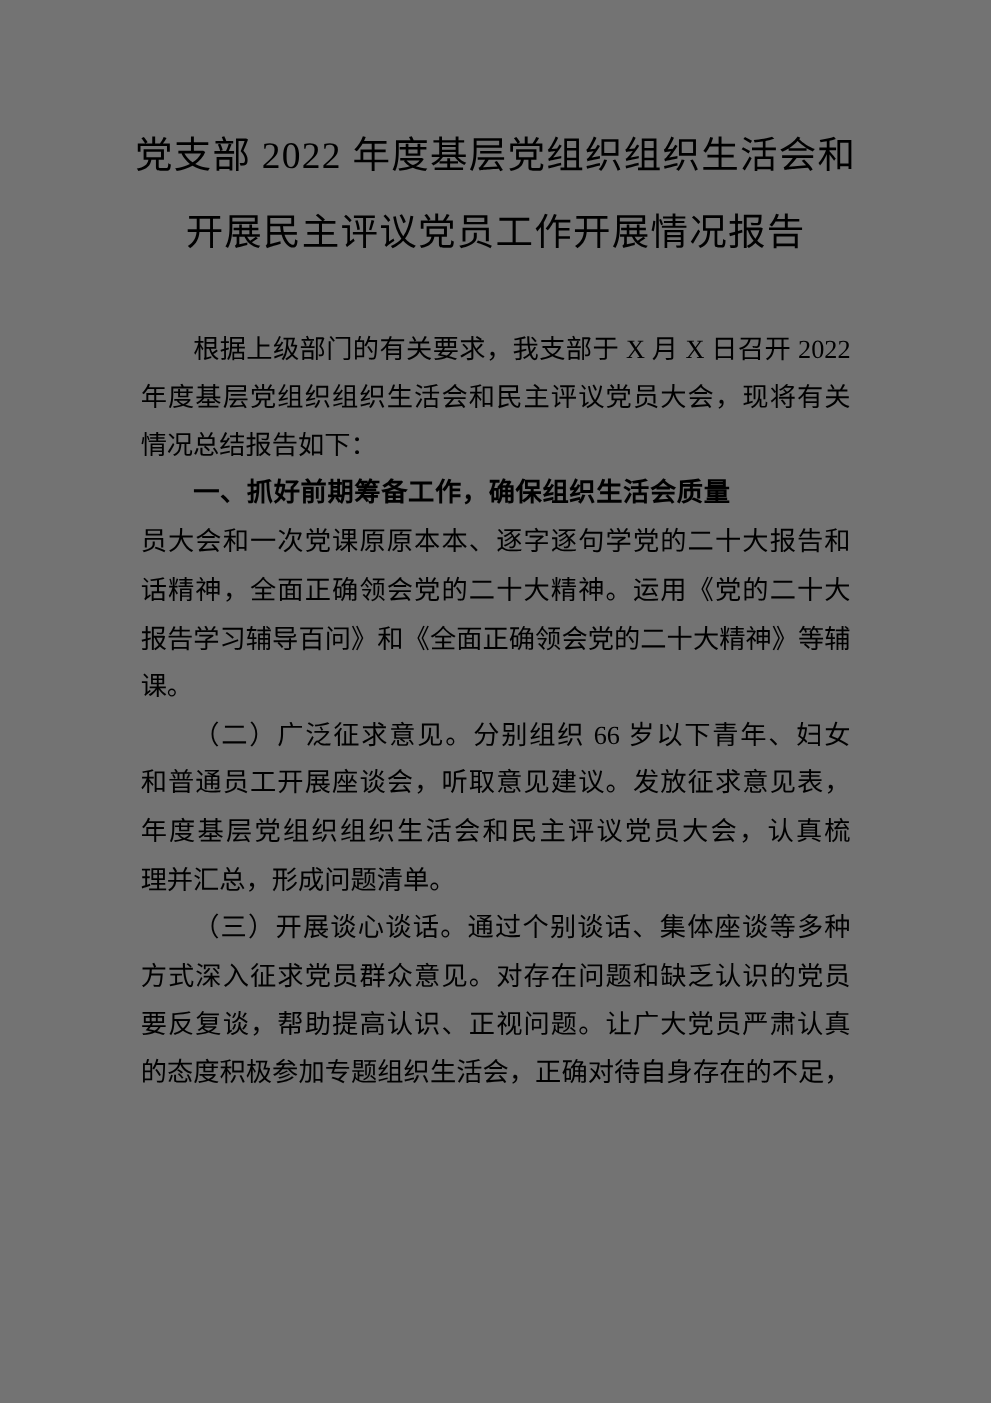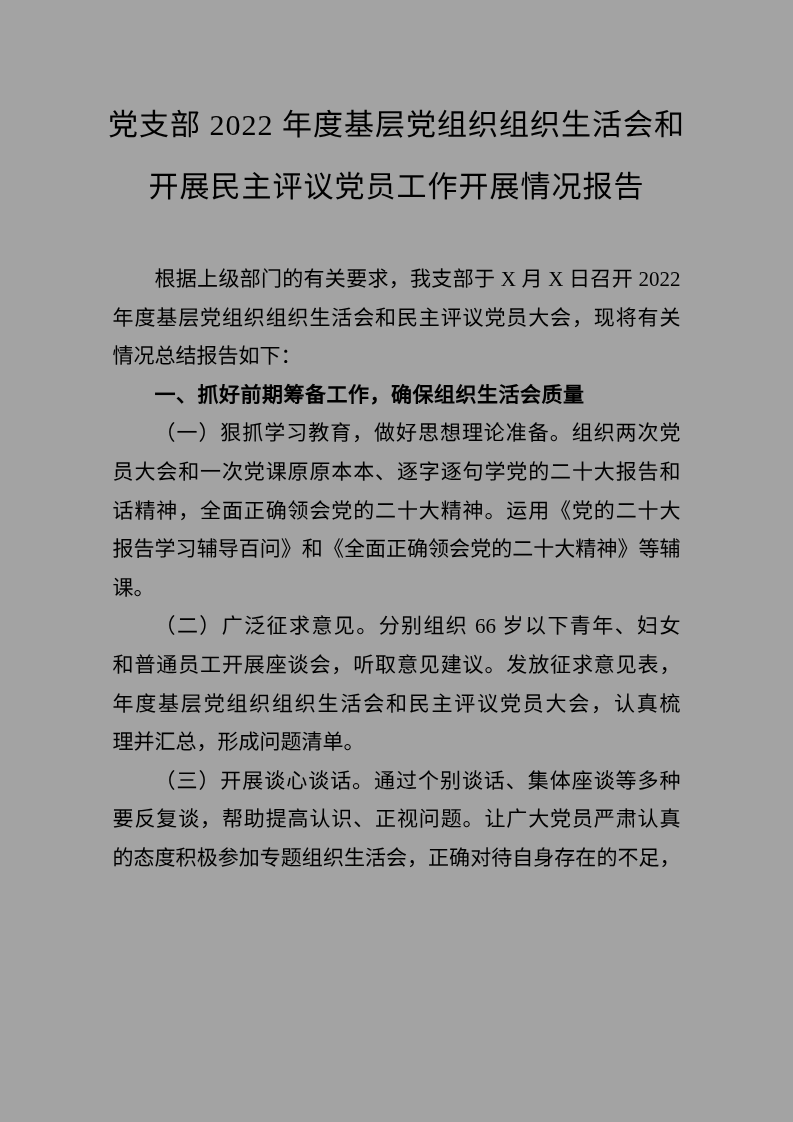--- a/index.html
+++ b/index.html
@@ -4,21 +4,21 @@
 <style>
   html, body {
     margin: 0;
     padding: 0;
     background: #ffffff;
   }
   .page {
     position: relative;
     width: 793px;
     height: 1122px;
-    background: #a3a3a3;
+    background: #737373;
     color: #000000;
     overflow: hidden;
     font-family: "Liberation Serif", "DejaVu Serif", serif;
   }
   .doc-title {
     margin: 94px auto 0 auto;
     width: 640px;
     text-align: center;
     font-size: 30px;
     line-height: 62px;
@@ -65,34 +65,34 @@
 
     <div>
       <div class="line indent">根据上级部门的有关要求，我支部于 X 月 X 日召开 2022</div>
       <div class="line">年度基层党组织组织生活会和民主评议党员大会，现将有关</div>
       <div class="line last">情况总结报告如下：</div>
     </div>
 
     <div class="line last indent heading">一、抓好前期筹备工作，确保组织生活会质量</div>
 
     <div>
-      <div class="line indent">（一）狠抓学习教育，做好思想理论准备。组织两次党</div>
       <div class="line">员大会和一次党课原原本本、逐字逐句学党的二十大报告和</div>
       <div class="line">话精神，全面正确领会党的二十大精神。运用《党的二十大</div>
       <div class="line">报告学习辅导百问》和《全面正确领会党的二十大精神》等辅</div>
       <div class="line last">课。</div>
     </div>
 
     <div>
       <div class="line indent">（二）广泛征求意见。分别组织 66 岁以下青年、妇女</div>
       <div class="line">和普通员工开展座谈会，听取意见建议。发放征求意见表，</div>
       <div class="line">年度基层党组织组织生活会和民主评议党员大会，认真梳</div>
       <div class="line last">理并汇总，形成问题清单。</div>
     </div>
 
     <div>
       <div class="line indent">（三）开展谈心谈话。通过个别谈话、集体座谈等多种</div>
+      <div class="line">方式深入征求党员群众意见。对存在问题和缺乏认识的党员</div>
       <div class="line">要反复谈，帮助提高认识、正视问题。让广大党员严肃认真</div>
       <div class="line">的态度积极参加专题组织生活会，正确对待自身存在的不足，</div>
     </div>
 
   </div>
 </div>
 
 </body></html>

